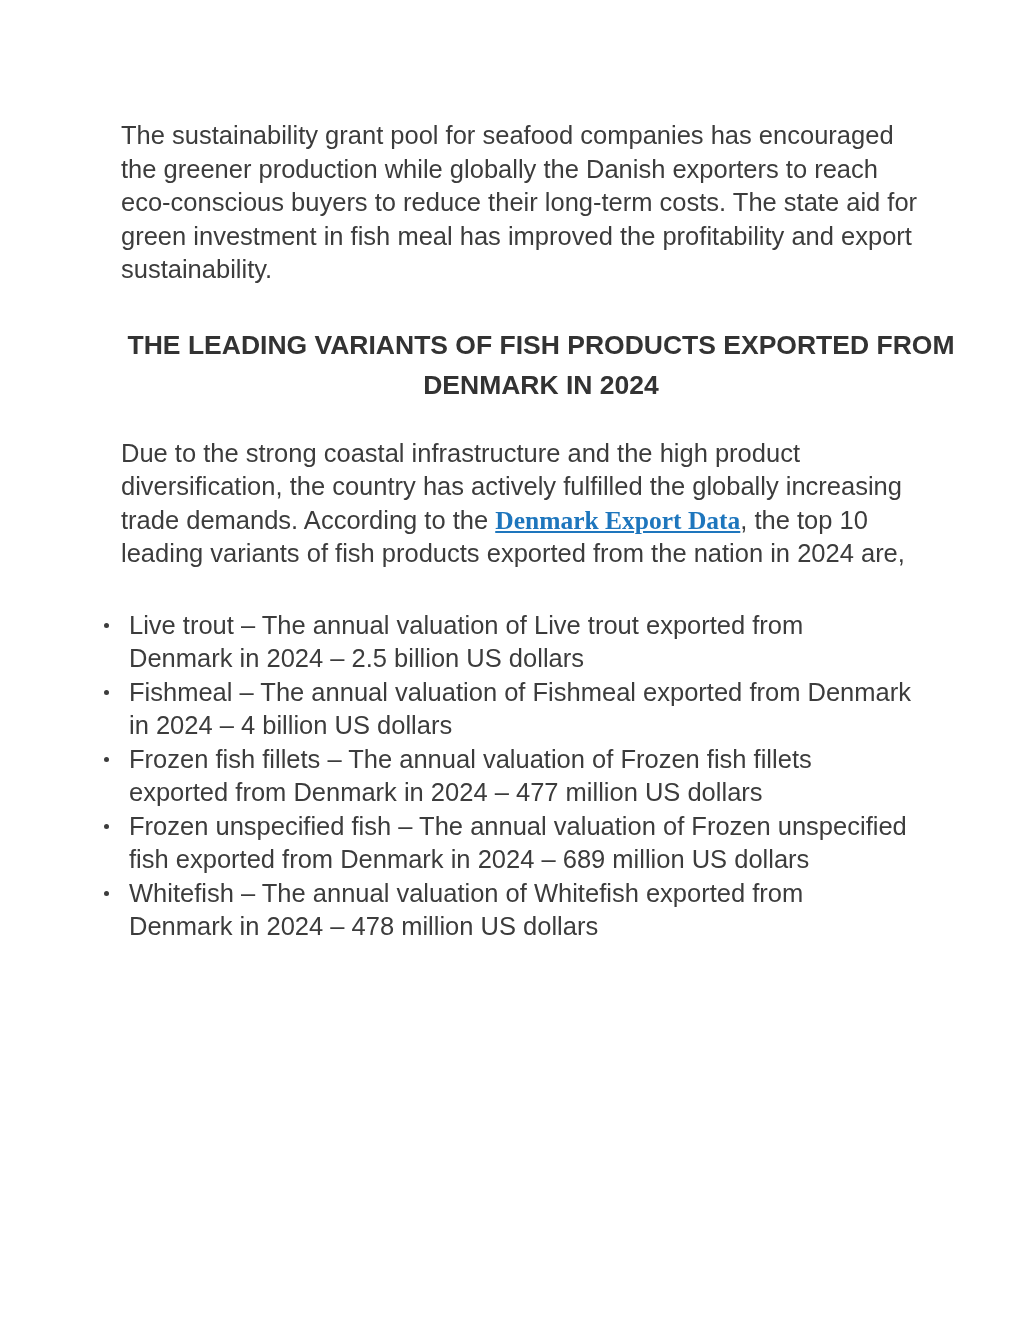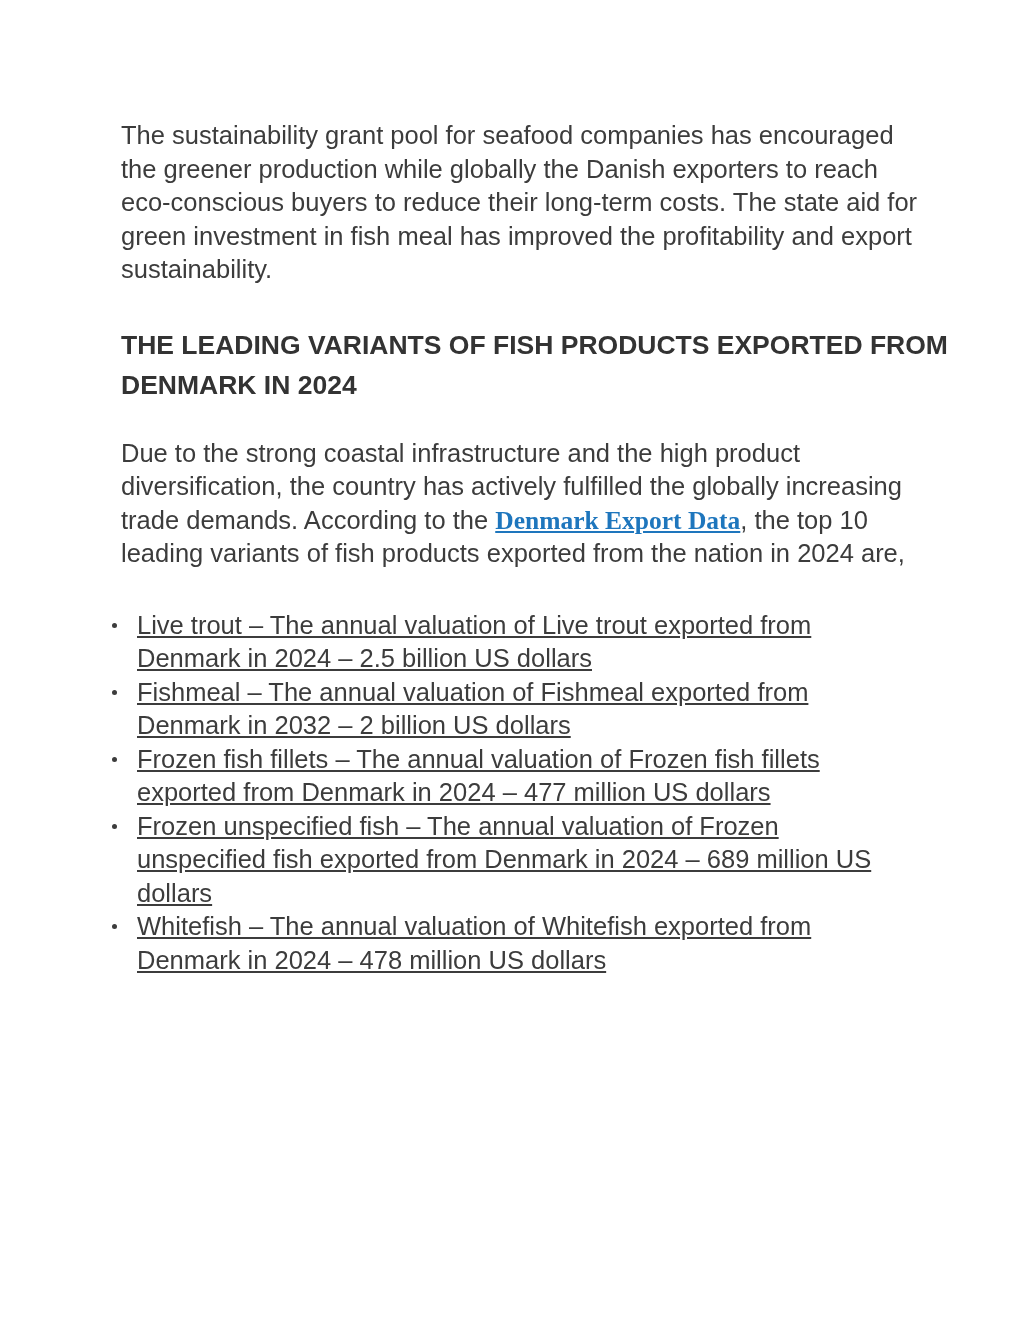--- a/index.html
+++ b/index.html
@@ -26,33 +26,33 @@
   .doc p {
     margin: 0 0 38px 0;
   }
   .heading {
     font-size: 26.5px;
     line-height: 40px;
     font-weight: bold;
     color: #333333;
     margin: 0 0 32px 0;
     width: 840px;
+    text-align: center;
   }
   .link {
     color: #1e76bd;
     font-weight: bold;
     text-decoration: underline;
     cursor: pointer;
     font-family: Liberation Serif, serif;
   }
   ul.bullets {
     list-style: none;
-    margin: 16px;
+    margin: 8px;
     padding: 0;
-    text-decoration: underline;
   }
   ul.bullets li {
     position: relative;
   }
   ul.bullets li::before {
     content: "";
     position: absolute;
     left: -25px;
     top: 14px;
     width: 5px;
@@ -68,19 +68,19 @@
 
 
   <p>The sustainability grant pool for seafood companies has encouraged the greener production while globally the Danish exporters to reach eco-conscious buyers to reduce their long-term costs. The state aid for green investment in fish meal has improved the profitability and export sustainability.</p>
 
   <h2 class="heading">THE LEADING VARIANTS OF FISH PRODUCTS EXPORTED FROM DENMARK IN 2024</h2>
 
   <p><span>Due to the strong coastal infrastructure and the high product diversification, the country has actively fulfilled the globally increasing trade demands. According to the </span><a class="link" href="#">Denmark Export Data</a><span>, the top 10 leading variants of fish products exported from the nation in 2024 are,</span></p>
 
   <ul class="bullets">
     <li>Live trout – The annual valuation of Live trout exported from Denmark in 2024 – 2.5 billion US dollars</li>
-    <li>Fishmeal – The annual valuation of Fishmeal exported from Denmark in 2032 – 2 billion US dollars</li>
+    <li>Fishmeal – The annual valuation of Fishmeal exported from Denmark in 2024 – 4 billion US dollars</li>
     <li>Frozen fish fillets – The annual valuation of Frozen fish fillets exported from Denmark in 2024 – 477 million US dollars</li>
     <li>Frozen unspecified fish – The annual valuation of Frozen unspecified fish exported from Denmark in 2024 – 689 million US dollars</li>
     <li>Whitefish – The annual valuation of Whitefish exported from Denmark in 2024 – 478 million US dollars</li>
   </ul>
 
 </div>
 
 </body></html>

